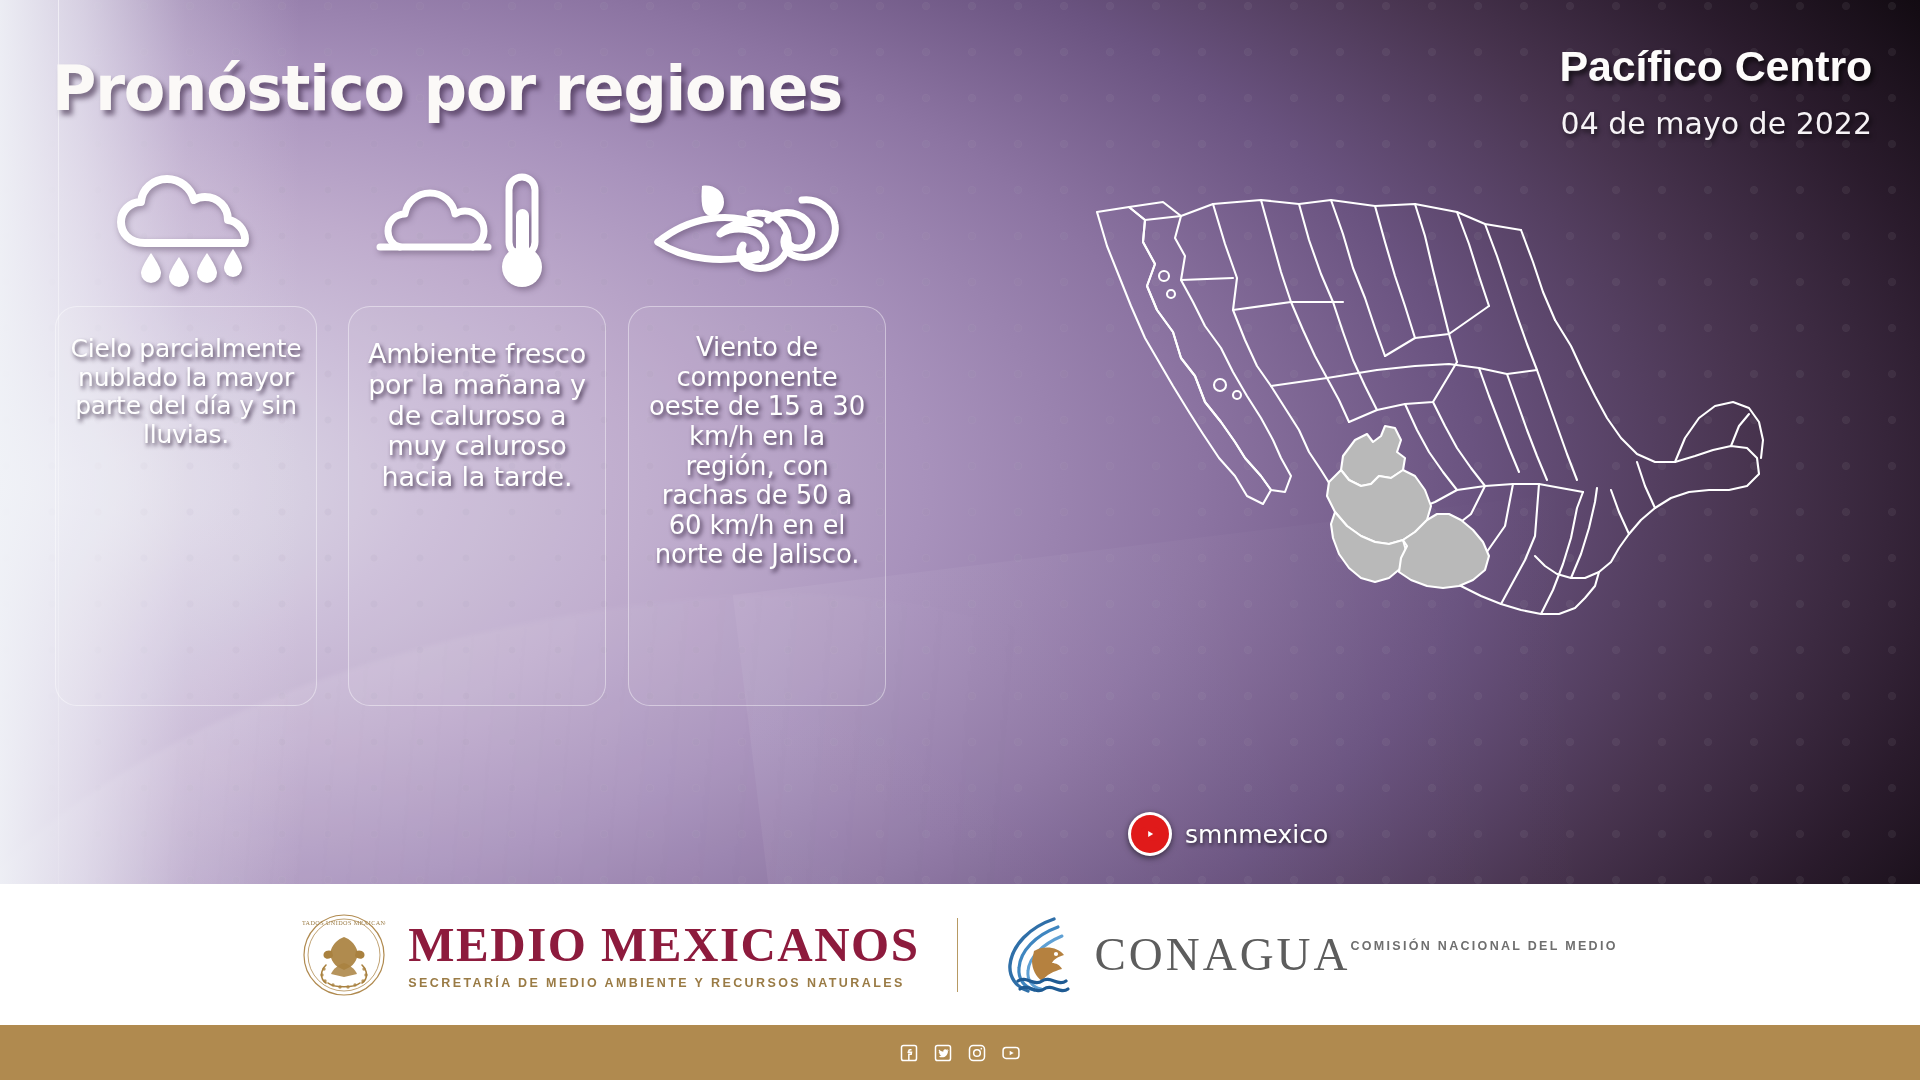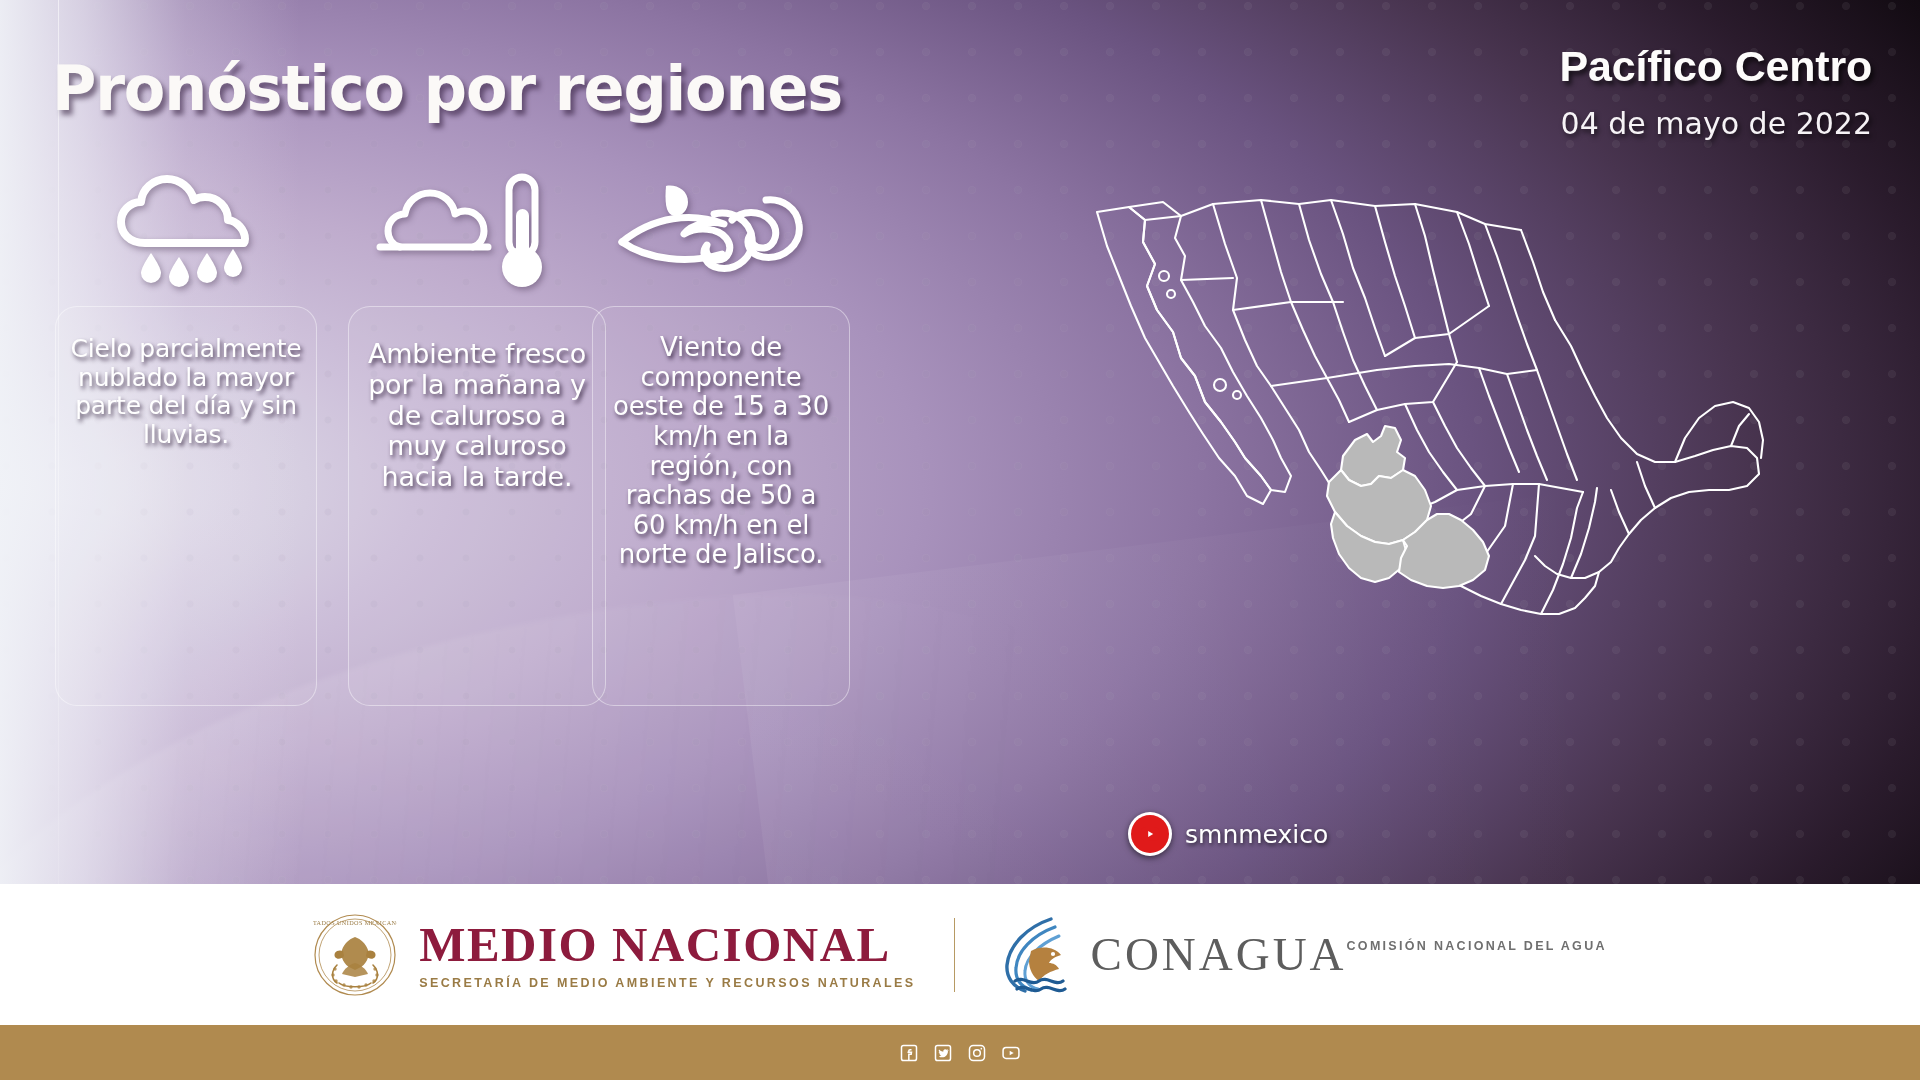--- a/index.html
+++ b/index.html
@@ -74,21 +74,21 @@
     font-weight:400;font-size:30px;
     color:#f6f3f6;
     text-shadow:2px 3px 5px rgba(0,0,0,.6);
     white-space:nowrap;
   }
 
   
   .col{position:absolute;top:306px;}
   .col-1{left:55px;width:262px;}
   .col-2{left:348px;width:258px;}
-  .col-3{left:592px;width:258px;}
+  .col-3{left:628px;width:258px;}
 
   .icon-wrap{
     position:absolute;top:-140px;left:0;width:100%;height:130px;
     display:flex;align-items:center;justify-content:center;
     pointer-events:none;
   }
   .icon-wrap svg{filter:drop-shadow(2px 3px 3px rgba(40,20,50,.35));}
 
   .card{
     position:relative;
@@ -336,21 +336,21 @@
               <circle cx="64" cy="62" r="1.7"></circle>
               <circle cx="61" cy="68" r="1.7"></circle>
             <circle cx="31" cy="72" r="1.7"></circle>
               <circle cx="38" cy="74" r="1.7"></circle>
               <circle cx="46" cy="74" r="1.7"></circle>
               <circle cx="53" cy="72" r="1.7"></circle>
           </g>
         </svg>
       </span>
       <span class="sema-text">
-        <span class="sema-main">MEDIO NACIONAL</span>
+        <span class="sema-main">MEDIO MEXICANOS</span>
         <span class="sema-sub">SECRETARÍA DE MEDIO AMBIENTE Y RECURSOS NATURALES</span>
       </span>
     </div>
 
     <span class="footer-div"></span>
 
     <div class="logo-cona">
       <span class="cona-mark">
         <svg width="80" height="84" viewBox="0 0 80 84">
           <g fill="none" stroke-linecap="round">
@@ -361,21 +361,21 @@
           <path d="M38 38 C48 32 62 34 68 42 C62 44 58 46 56 50 C60 50 64 52 66 56 C58 58 50 62 46 68 C40 64 36 56 36 48 Z" fill="#b5813f"></path>
           <circle cx="60" cy="41" r="2.1" fill="#ffffff"></circle>
           <g fill="none" stroke="#1f5b93" stroke-width="3.2" stroke-linecap="round">
             <path d="M22 68 C30 62 38 74 46 68 C54 62 62 74 70 68"></path>
             <path d="M24 76 C32 70 40 82 48 76 C56 70 64 82 72 76"></path>
           </g>
         </svg>
       </span>
       <span class="cona-text">
         <span class="cona-main">CONAGUA</span>
-        <span class="cona-sub">COMISIÓN NACIONAL DEL AGUA</span>
+        <span class="cona-sub">COMISIÓN NACIONAL DEL MEDIO</span>
       </span>
     </div>
   </div>
 
   <div class="goldbar">
     <span class="gb-icon">
       <svg width="20" height="20" viewBox="0 0 24 24" fill="none" stroke="#ffffff" stroke-width="1.8">
         <rect x="3" y="3" width="18" height="18" rx="2.5"></rect>
         <path d="M15 8h-1.8c-.9 0-1.4.6-1.4 1.4V11H15l-.4 2.6h-2.8V21" fill="none" stroke="#ffffff" stroke-width="1.8"></path>
         <path d="M10.2 11h1.6" stroke="#ffffff" stroke-width="1.8"></path>

